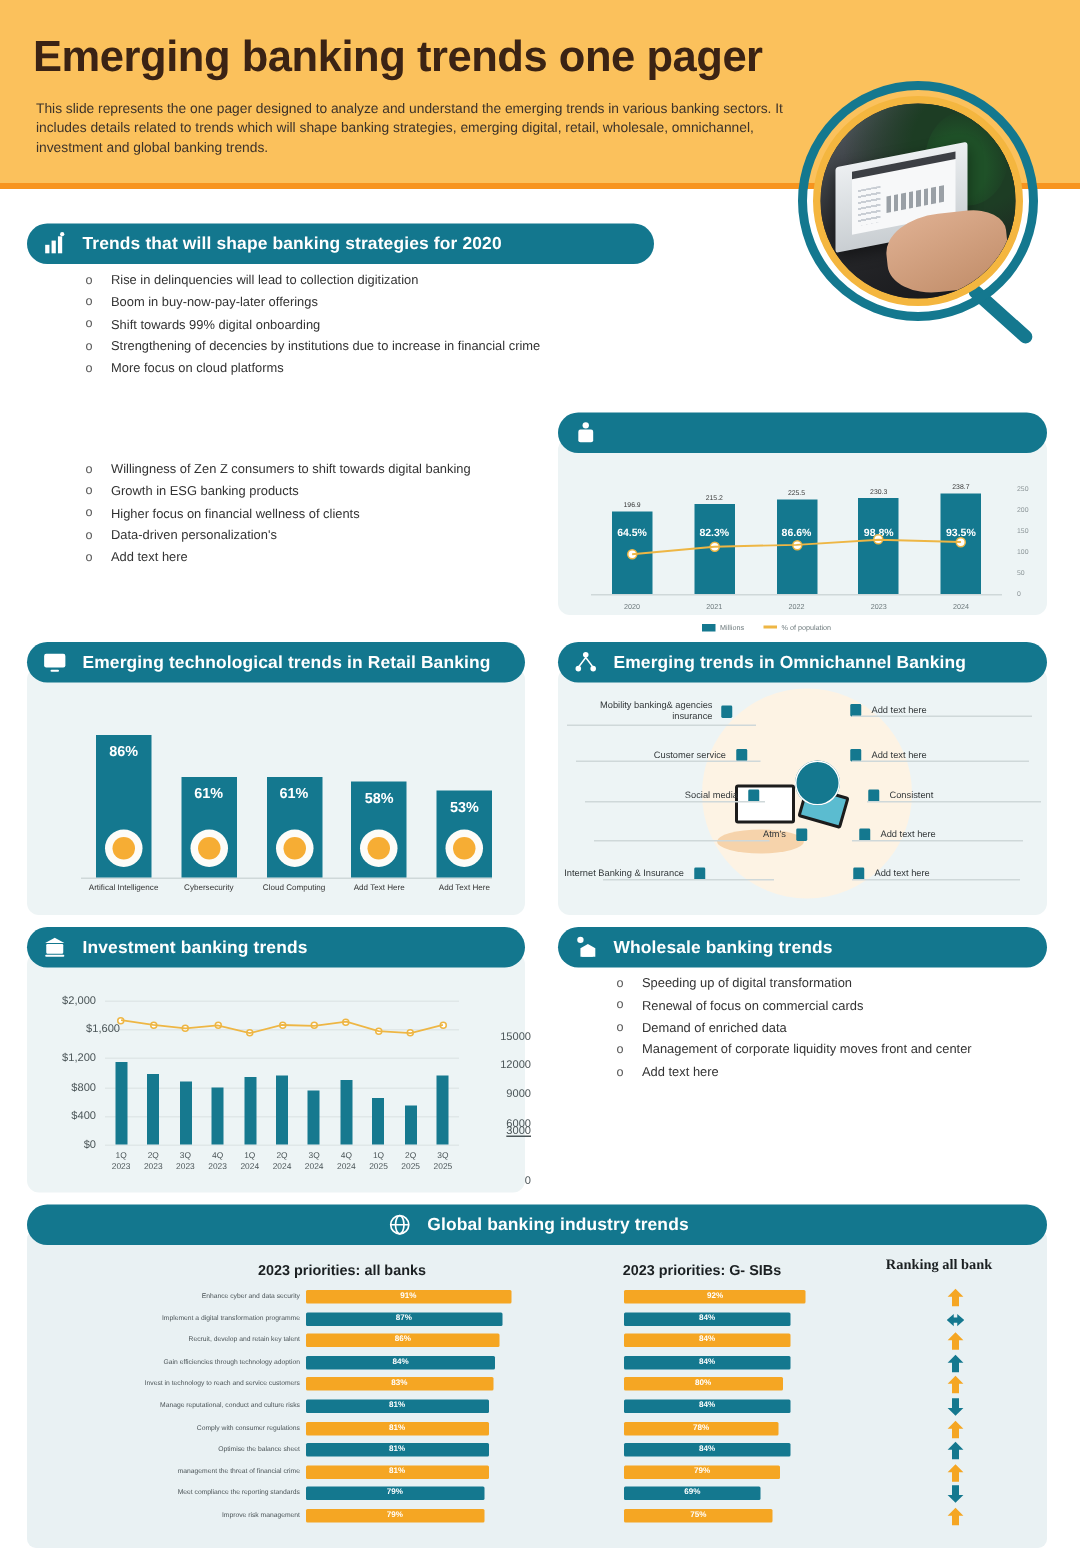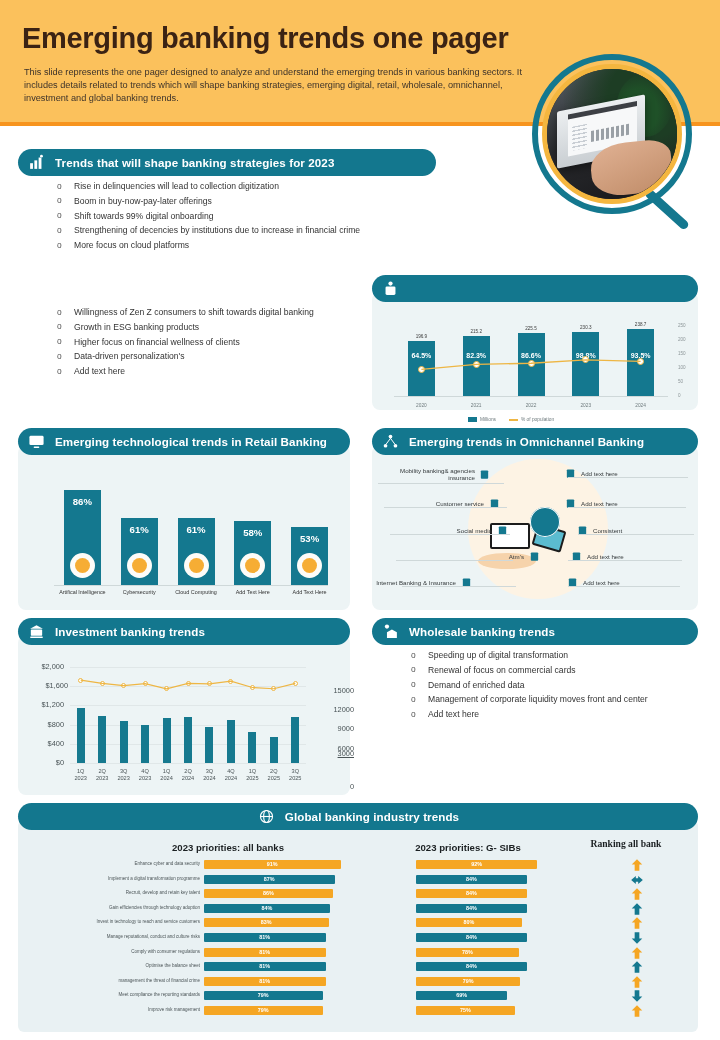--- a/index.html
+++ b/index.html
@@ -182,21 +182,21 @@
 
   <div class="sec-bar" style="left:18px; top:149px; width:418px;">
     <span class="sec-ico">
       <svg viewBox="0 0 24 24" fill="currentColor">
           <rect x="3" y="13" width="4" height="8"></rect>
           <rect x="9" y="9" width="4" height="12"></rect>
           <rect x="15" y="5" width="4" height="16"></rect>
           <circle cx="19" cy="3" r="2"></circle>
         </svg>
     </span>
-    <span class="sec-title">Trends that will shape banking strategies for 2023</span>
+    <span class="sec-title">Trends that will shape banking strategies for 2020</span>
   </div>
   <ul class="bl" id="list-strategies" style="position:absolute; left:44px; top:181px; width:360px;">
       <li>Rise in  delinquencies will lead to collection digitization</li>
       <li>Boom in buy-now-pay-later offerings</li>
       <li>Shift towards 99% digital onboarding</li>
       <li>Strengthening of decencies by institutions due to increase in financial crime</li>
       <li>More focus on cloud platforms</li>
     </ul>
 
   <ul class="bl" id="list-digital" style="position:absolute; left:44px; top:307px; width:300px;">
@@ -435,21 +435,21 @@
         <div class="iv-grid" style="left: 52px; top: 108.8px; width: 236px;"></div>
         <div class="iv-yl" style="left: 4px; top: 103.8px;">$400</div>
         <div class="iv-yr" style="left: 296px; top: 90px; text-decoration: underline;">3000</div>
         <div class="iv-grid" style="left: 52px; top: 89.6px; width: 236px;"></div>
         <div class="iv-yl" style="left: 4px; top: 84.6px;">$800</div>
         <div class="iv-yr" style="left: 296px; top: 84.6px;">6000</div>
         <div class="iv-grid" style="left: 52px; top: 70.4px; width: 236px;"></div>
         <div class="iv-yl" style="left: 4px; top: 65.4px;">$1,200</div>
         <div class="iv-yr" style="left: 296px; top: 65.4px;">9000</div>
         <div class="iv-grid" style="left: 52px; top: 51.2px; width: 236px;"></div>
-        <div class="iv-yl" style="left: 8px; top: 46.2px;">$1,600</div>
+        <div class="iv-yl" style="left: 20px; top: 46.2px;">$1,600</div>
         <div class="iv-yr" style="left: 296px; top: 46.2px;">12000</div>
         <div class="iv-grid" style="left: 52px; top: 32px; width: 236px;"></div>
         <div class="iv-yl" style="left: 4px; top: 27px;">$2,000</div>
         <div class="iv-yr" style="left: 296px; top: 27px;">15000</div>
         <div class="iv-bar" style="left: 58.7273px; top: 73.04px; height: 54.96px;"></div>
         <div class="iv-xl" style="left: 49.7273px; top: 133px;">1Q<br>2023</div>
         <div class="iv-bar" style="left: 80.1818px; top: 80.96px; height: 47.04px;"></div>
         <div class="iv-xl" style="left: 71.1818px; top: 133px;">2Q<br>2023</div>
         <div class="iv-bar" style="left: 101.636px; top: 86.24px; height: 41.76px;"></div>
         <div class="iv-xl" style="left: 92.6364px; top: 133px;">3Q<br>2023</div>

